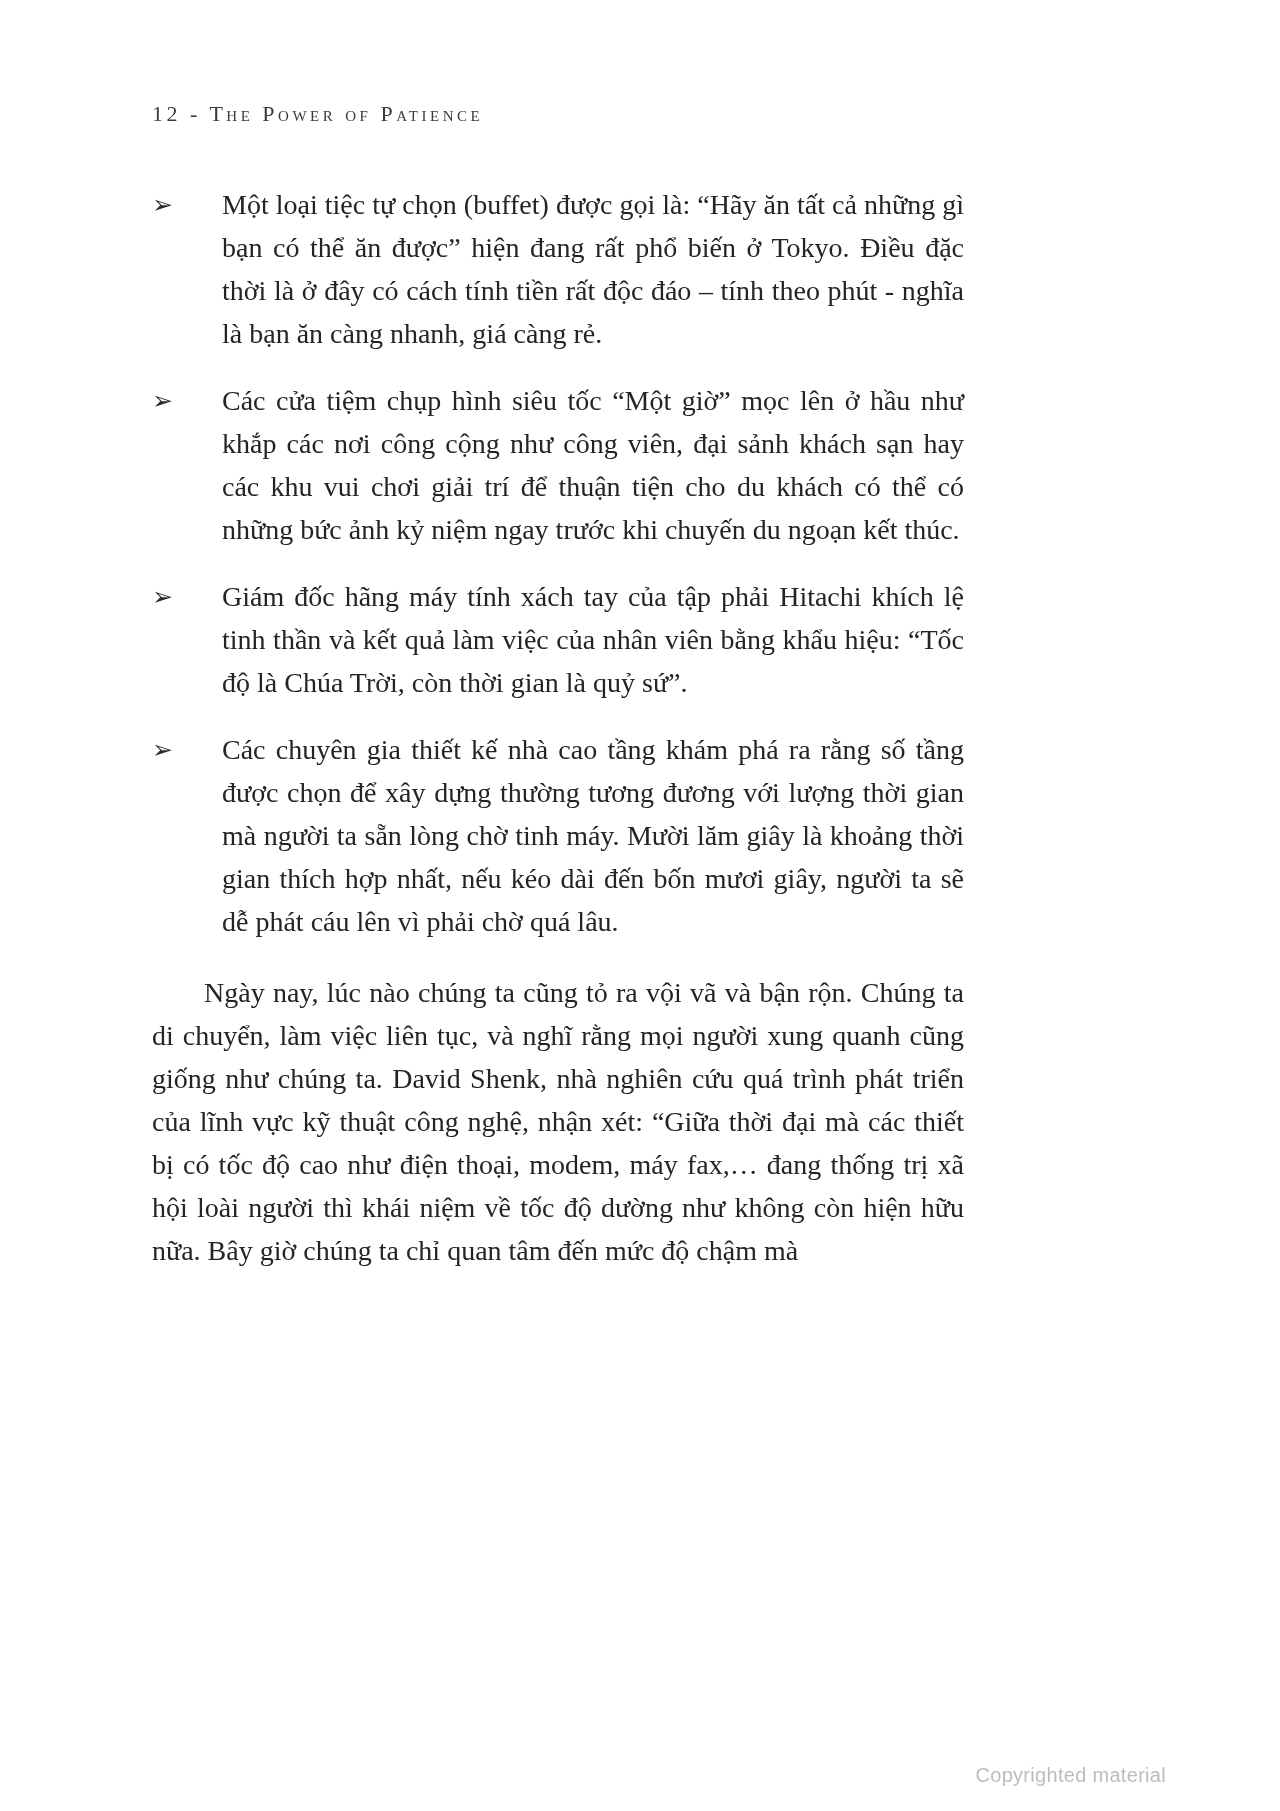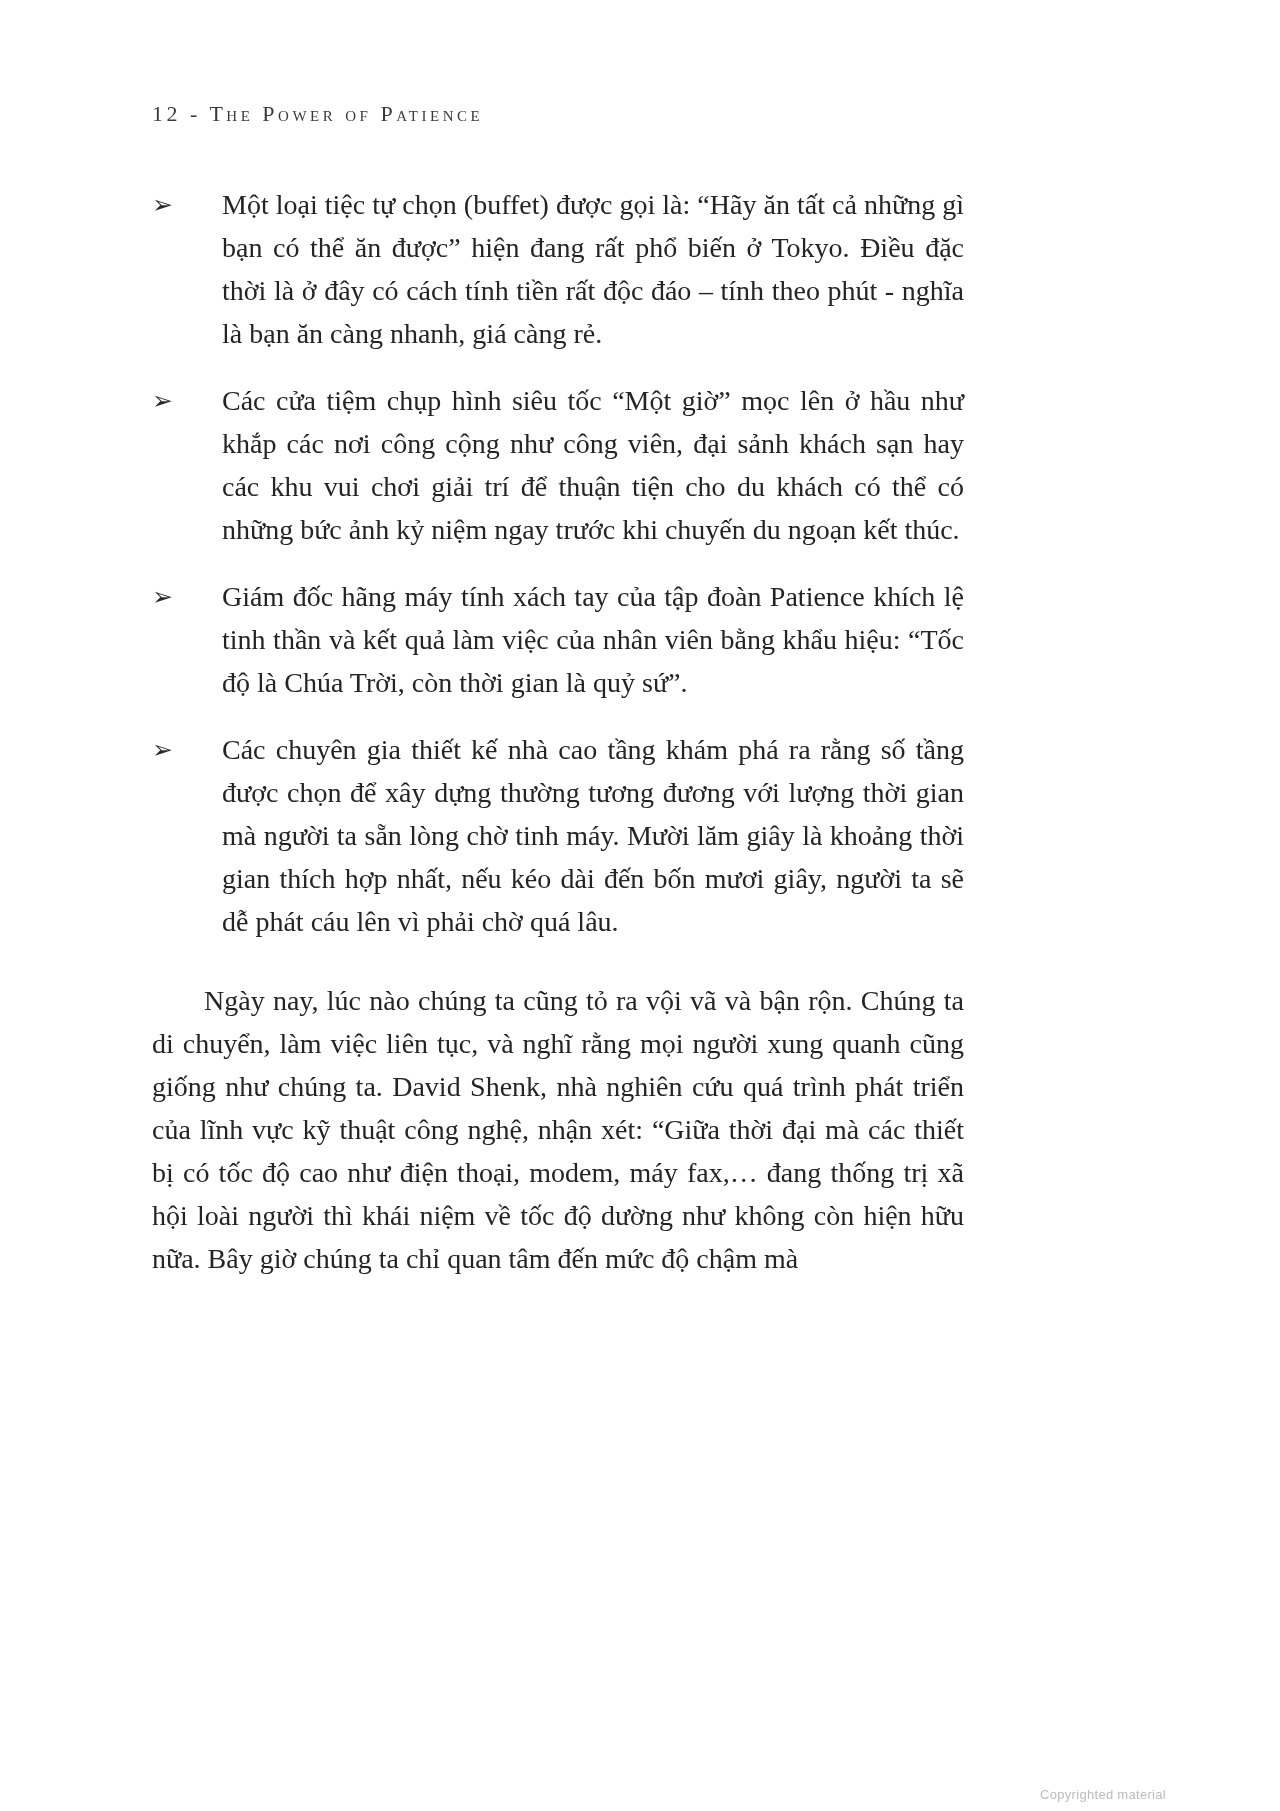--- a/index.html
+++ b/index.html
@@ -45,30 +45,30 @@
     font-size: 25px;
     line-height: 43px;
     color: #2b2b2b;
     font-family: "DejaVu Sans", sans-serif;
   }
   .bullet-text {
     flex: 1 1 auto;
     text-align: justify;
   }
   .body-paragraph {
-    margin-top: 36px;
+    margin-top: 28px;
     text-indent: 52px;
     text-align: justify;
   }
   .watermark {
     position: absolute;
     right: 114px;
-    bottom: 9px;
+    bottom: 24px;
     font-family: "Liberation Sans", "DejaVu Sans", sans-serif;
-    font-size: 13px;
+    font-size: 20px;
     color: #bcbcbc;
     letter-spacing: 0.3px;
   }
 </style>
 </head>
 <body>
 
 <div class="page">
 
   <div class="running-head">12 - The Power of Patience</div>
@@ -82,21 +82,21 @@
         <p class="bullet-text">Một loại tiệc tự chọn (buffet) được gọi là: “Hãy ăn tất cả những gì bạn có thể ăn được” hiện đang rất phổ biến ở Tokyo. Điều đặc thời là ở đây có cách tính tiền rất độc đáo – tính theo phút - nghĩa là bạn ăn càng nhanh, giá càng rẻ.</p>
       </div>
 
       <div class="bullet-item">
         <span class="bullet-marker">➢</span>
         <p class="bullet-text">Các cửa tiệm chụp hình siêu tốc “Một giờ” mọc lên ở hầu như khắp các nơi công cộng như công viên, đại sảnh khách sạn hay các khu vui chơi giải trí để thuận tiện cho du khách có thể có những bức ảnh kỷ niệm ngay trước khi chuyến du ngoạn kết thúc.</p>
       </div>
 
       <div class="bullet-item">
         <span class="bullet-marker">➢</span>
-        <p class="bullet-text">Giám đốc hãng máy tính xách tay của tập đoàn Patience khích lệ tinh thần và kết quả làm việc của nhân viên bằng khẩu hiệu: “Tốc độ là Chúa Trời, còn thời gian là quỷ sứ”.</p>
+        <p class="bullet-text">Giám đốc hãng máy tính xách tay của tập phải Hitachi khích lệ tinh thần và kết quả làm việc của nhân viên bằng khẩu hiệu: “Tốc độ là Chúa Trời, còn thời gian là quỷ sứ”.</p>
       </div>
 
       <div class="bullet-item">
         <span class="bullet-marker">➢</span>
         <p class="bullet-text">Các chuyên gia thiết kế nhà cao tầng khám phá ra rằng số tầng được chọn để xây dựng thường tương đương với lượng thời gian mà người ta sẵn lòng chờ tinh máy. Mười lăm giây là khoảng thời gian thích hợp nhất, nếu kéo dài đến bốn mươi giây, người ta sẽ dễ phát cáu lên vì phải chờ quá lâu.</p>
       </div>
 
     </div>
 
     <p class="body-paragraph">Ngày nay, lúc nào chúng ta cũng tỏ ra vội vã và bận rộn. Chúng ta di chuyển, làm việc liên tục, và nghĩ rằng mọi người xung quanh cũng giống như chúng ta. David Shenk, nhà nghiên cứu quá trình phát triển của lĩnh vực kỹ thuật công nghệ, nhận xét: “Giữa thời đại mà các thiết bị có tốc độ cao như điện thoại, modem, máy fax,… đang thống trị xã hội loài người thì khái niệm về tốc độ dường như không còn hiện hữu nữa. Bây giờ chúng ta chỉ quan tâm đến mức độ chậm mà</p>

